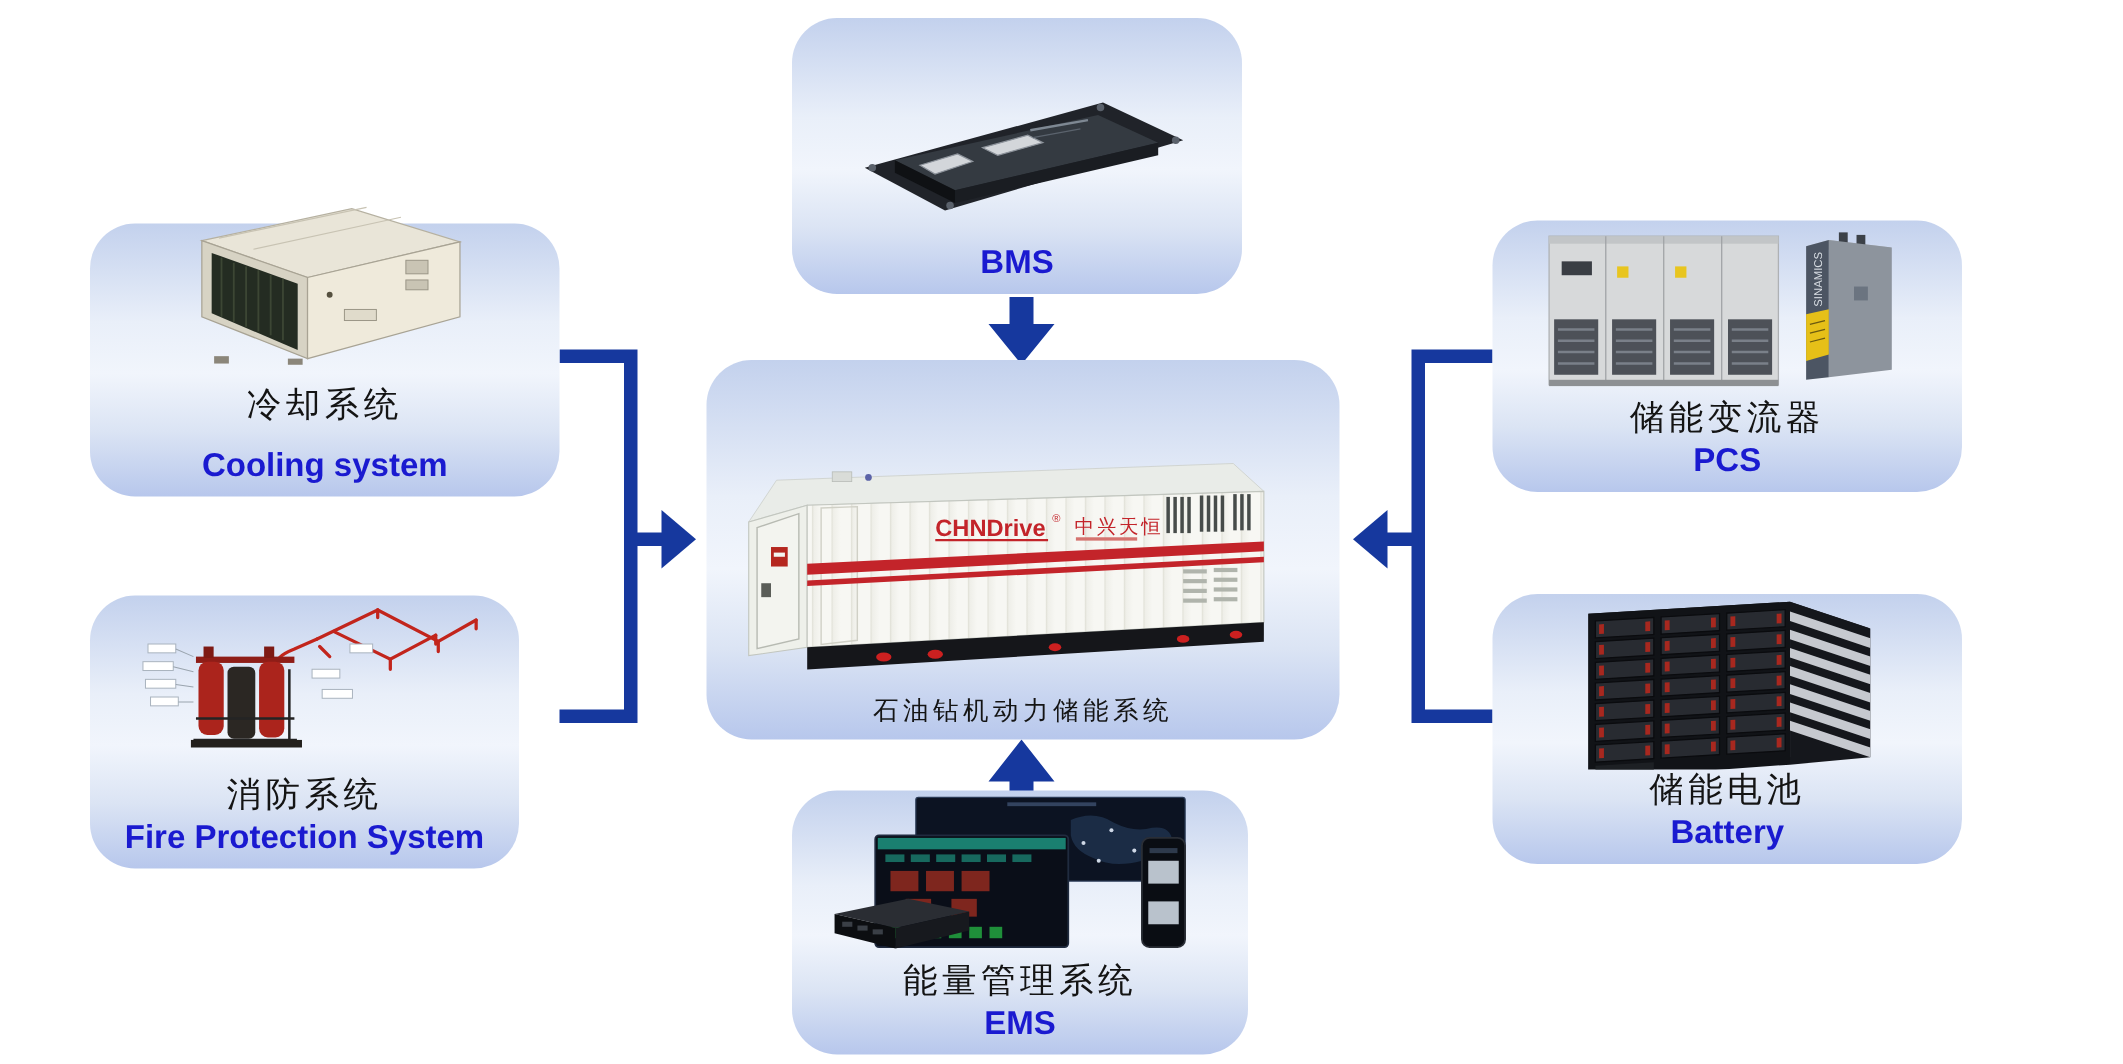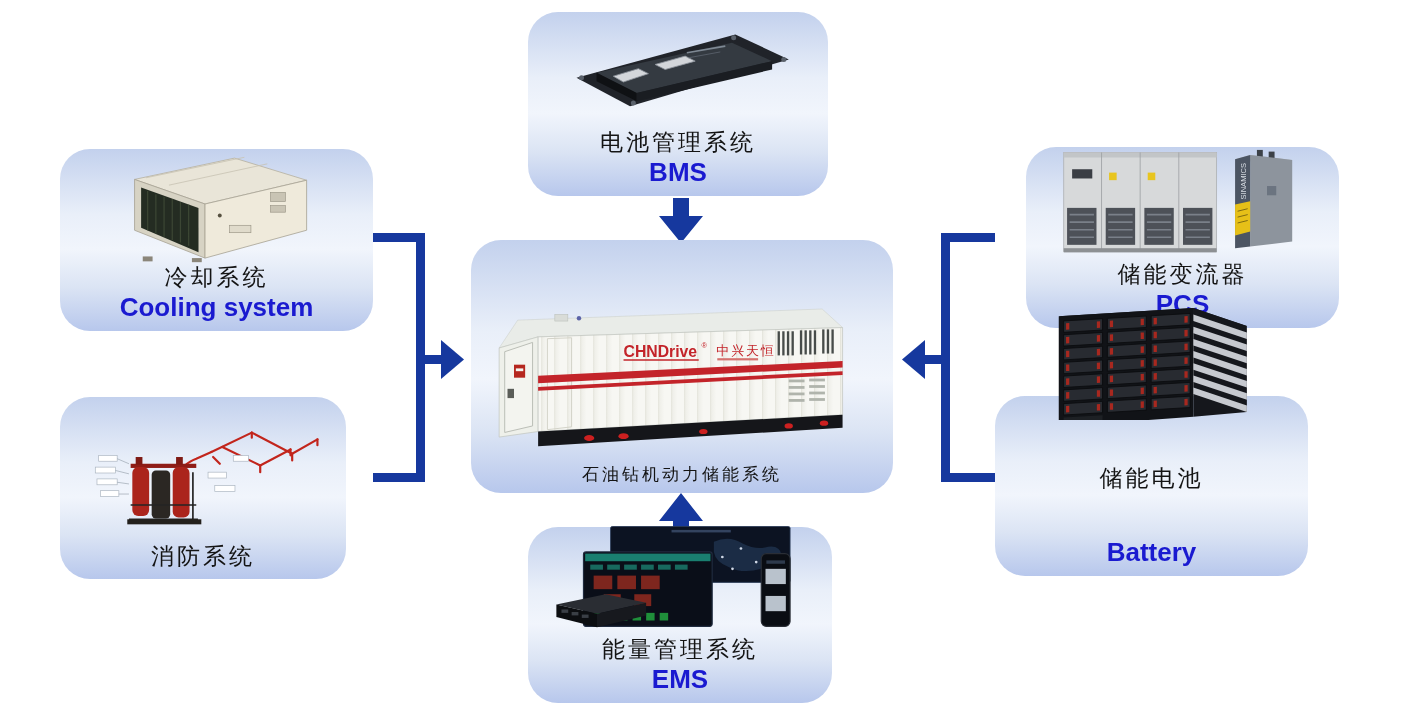--- a/index.html
+++ b/index.html
@@ -9,21 +9,21 @@
   .conn-line{stroke:var(--arrow-blue,#16389E);stroke-width:9;fill:none;}
   .conn-fill{fill:var(--arrow-blue,#16389E);}
   .box{position:absolute;border-radius:30px;display:flex;flex-direction:column;align-items:center;
        justify-content:flex-end;padding-bottom:8px;box-sizing:border-box;
        background:linear-gradient(180deg,var(--box-top,#C3D1ED) 0%,#e9eff9 36%,
                   var(--box-mid,#F1F5FC) 55%,#dbe4f4 76%,var(--box-bottom,#B7C7EC) 100%);}
   .art{flex:0 0 auto;display:flex;align-items:flex-end;justify-content:center;}
   .zh{font-family:"DejaVu Serif","Liberation Serif",serif;color:var(--zh-text-black,#141414);
       font-size:23px;letter-spacing:3px;line-height:1.25;white-space:nowrap;}
   .en{font-family:"Liberation Sans",sans-serif;color:var(--en-text-blue,#1A1AD0);
-      font-weight:bold;font-size:26px;line-height:1.2;white-space:nowrap;}
+      font-weight:bold;font-size:22px;line-height:1.2;white-space:nowrap;}
   .center .zh{font-size:17px;}
   .center .en{font-size:24px;}
   svg{display:block;}
 </style>
 </head>
 <body>
 
 <div class="canvas">
 
   <svg class="connectors" viewBox="0 0 1415 709">
@@ -51,25 +51,24 @@
           <circle cx="86" cy="104" r="3" fill="#5a616b"></circle>
         <polygon points="42,68 204,32 252,54 90,92" fill="#343a41"></polygon>
         <polygon points="42,68 90,92 90,102 42,78" fill="#0f1114"></polygon>
         <polygon points="90,92 252,54 252,64 90,102" fill="#1a1d22"></polygon>
         <polygon points="62,72 92,63 104,69 74,79" fill="#d3d6da" stroke="#8d939b" stroke-width="1"></polygon>
         <polygon points="112,58 148,48 160,54 124,64" fill="#d3d6da" stroke="#8d939b" stroke-width="1"></polygon>
         <line x1="150" y1="44" x2="196" y2="36" stroke="#7e8893" stroke-width="2"></line>
         <line x1="152" y1="50" x2="190" y2="43" stroke="#5b636d" stroke-width="1"></line>
       </svg>
     </div>
-    <div class="zh">电池管理系统</div>
     <div class="en">BMS</div>
   </div>
 
-  <div class="box" style="left:60px;top:149px;width:313px;height:182px;">
+  <div class="box" style="left:60px;top:149px;width:313px;height:182px;gap:12px;">
     <div class="art">
       <svg width="215" height="118" viewBox="0 0 260 144">
         <polygon points="30,42 152,16 240,43 116,72" fill="#e9e5d8" stroke="#b6b1a1" stroke-width="1"></polygon>
         <line x1="44" y1="40" x2="164" y2="15" stroke="#c8c3b3" stroke-width="1"></line>
         <line x1="72" y1="49" x2="192" y2="23" stroke="#c8c3b3" stroke-width="1"></line>
         <polygon points="30,42 116,72 116,138 30,104" fill="#d7d3c4" stroke="#a8a394" stroke-width="1"></polygon>
         <polygon points="38,52 108,77 108,131 38,101" fill="#242c22"></polygon>
         <path d="M46,56 L46,104 M56,60 L56,108 M66,63 L66,112 M76,66 L76,116 M86,70 L86,119 M96,73 L96,123" stroke="#3c4634" stroke-width="1.5"></path>
         <polygon points="116,72 240,43 240,104 116,138" fill="#efeadb" stroke="#a8a394" stroke-width="1"></polygon>
         <rect x="196" y="58" width="18" height="11" fill="#c9c4b4" stroke="#9a9586" stroke-width="0.8"></rect>
@@ -109,23 +108,24 @@
           <rect x="14" y="70" width="24" height="7"></rect>
             <rect x="18" y="84" width="22" height="7"></rect>
           <rect x="146" y="62" width="22" height="7"></rect>
             <rect x="154" y="78" width="24" height="7"></rect>
           <rect x="176" y="42" width="18" height="7"></rect>
         </g>
         <path d="M38,46 l14,6 M36,60 l16,4 M38,74 l14,2 M40,88 l12,0" stroke="#9aa4ae" stroke-width="0.8"></path>
       </svg>
     </div>
     <div class="zh">消防系统</div>
-  </div>
-
-  <div class="box" style="left:995px;top:147px;width:313px;height:181px;margin-left:31px;">
+    <div class="en">Fire Protection System</div>
+  </div>
+
+  <div class="box" style="left:995px;top:147px;width:313px;height:181px;">
     <div class="art">
       <svg width="252" height="116" viewBox="0 0 300 138">
         <defs>
           <g id="vent">
               <rect width="35" height="44" fill="#4d5158"></rect>
             <path d="M3,8 H32 M3,17 H32 M3,26 H32 M3,35 H32" stroke="#7a8089" stroke-width="2"></path>
             </g>
         </defs>
         <rect x="8" y="10" width="182" height="118" fill="#d7d9da" stroke="#aeb1b4" stroke-width="1"></rect>
         <rect x="8" y="10" width="182" height="6" fill="#c2c5c7"></rect>
@@ -150,21 +150,21 @@
           <text x="-58" y="13" transform="rotate(-90)" font-size="9" fill="#d8dde3" font-family="Liberation Sans, sans-serif">SINAMICS</text>
           <polygon points="0,64 18,60 18,96 0,101" fill="#e6c018"></polygon>
           <path d="M3,72 l12,-3 M3,79 l12,-3 M3,86 l12,-3" stroke="#6b5a10" stroke-width="1"></path>
         </g>
       </svg>
     </div>
     <div class="zh">储能变流器</div>
     <div class="en">PCS</div>
   </div>
 
-  <div class="box" style="left:995px;top:396px;width:313px;height:180px;gap:44px;">
+  <div class="box" style="left:995px;top:396px;width:313px;height:180px;">
     <div class="art">
       <svg width="240" height="120" viewBox="0 0 290 148">
         <defs>
           <g id="bmod">
               <rect width="48" height="14" fill="#282b31" stroke="#0a0b0e" stroke-width="1"></rect>
             <rect x="3" y="3" width="4" height="8" fill="#a8281f"></rect>
             <rect x="41" y="3" width="4" height="8" fill="#a8281f"></rect>
             </g>
           <g id="bslat">
               <polygon points="0,0 66,22 66,30 0,8" fill="#c6c9cf"></polygon>

